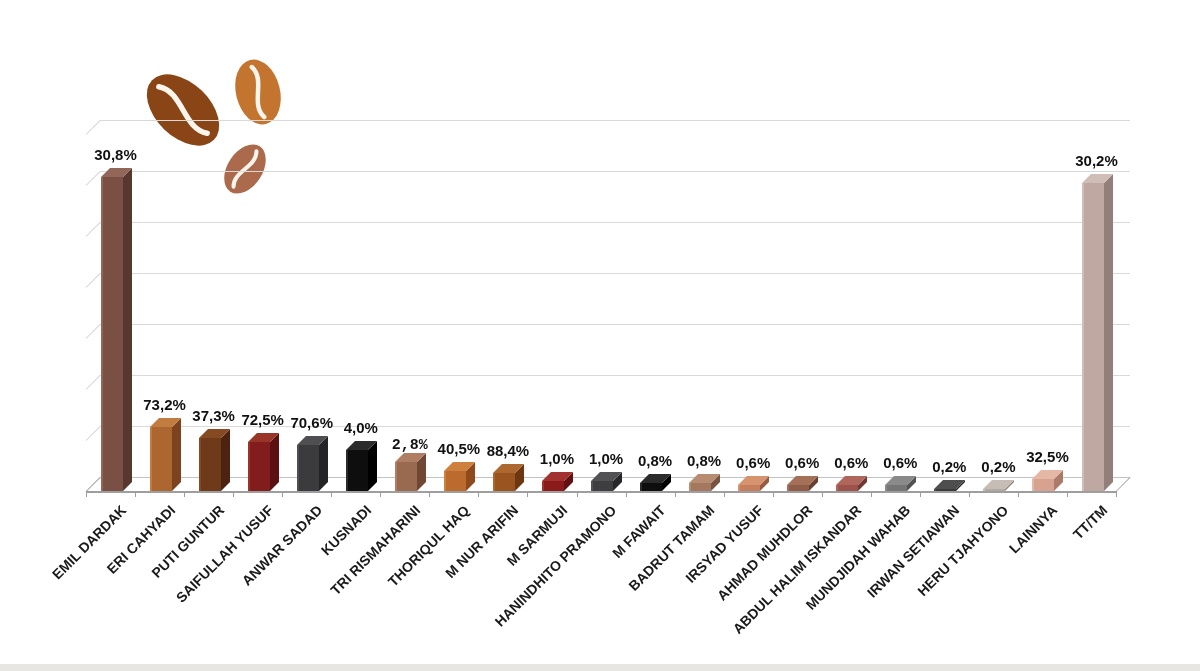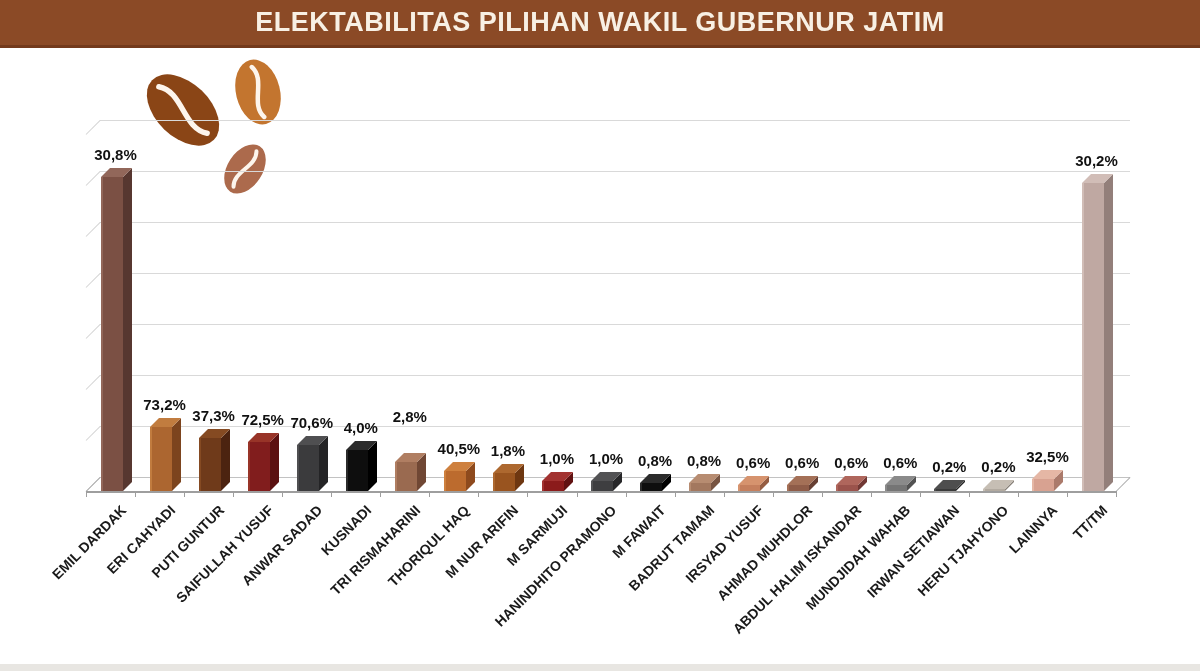--- a/index.html
+++ b/index.html
@@ -37,23 +37,20 @@
   .category-label{
     position:absolute;width:300px;text-align:right;
     font-size:14px;font-weight:bold;color:#1a1a1a;white-space:nowrap;
     transform:rotate(-45deg);transform-origin:100% 0;
   }
 </style>
 </head>
 <body>
 
 <div class="page">
-  <header class="header">
-    <h1>ELEKTABILITAS PILIHAN WAKIL GUBERNUR JATIM</h1>
-  </header>
 
   <svg class="beans-svg" id="beans" width="180" height="160" viewBox="0 0 180 160">
       <g transform="translate(55,64) rotate(44)">
         <ellipse rx="43" ry="27" fill="#8A4516"></ellipse>
         <path d="M -33.54 0 C -12.9 -13.5 12.9 13.5 33.54 0" fill="none" stroke="#FDF5EC" stroke-width="5.5" stroke-linecap="round"></path>
       </g>
       <g transform="translate(130,46) rotate(76)">
         <ellipse rx="33" ry="22" fill="#C3752F"></ellipse>
         <path d="M -25.740000000000002 0 C -9.9 -11 9.9 11 25.740000000000002 0" fill="none" stroke="#FDF5EC" stroke-width="4.5" stroke-linecap="round"></path>
       </g>
@@ -131,31 +128,31 @@
       <div class="value-label" style="left: 266.725px; top: 414.1px;">70,6%</div>
       <div class="category-label" style="left: 13.725px; top: 502px;">ANWAR SADAD</div>
       <div class="bar-front" style="left: 345.775px; top: 450.2px; width: 22px; height: 40.8px; background: rgb(14, 14, 14); box-shadow: rgb(43, 43, 43) 2px 0px 0px inset;"></div>
       <div class="bar-side" style="left: 367.775px; top: 450.2px; width: 9px; height: 40.8px; background: rgb(0, 0, 0);"></div>
       <div class="bar-top" style="left: 345.775px; top: 441.2px; width: 22px; height: 9px; background: rgb(43, 43, 43);"></div>
       <div class="value-label" style="left: 315.775px; top: 419.2px;">4,0%</div>
       <div class="category-label" style="left: 62.775px; top: 502px;">KUSNADI</div>
       <div class="bar-front" style="left: 394.825px; top: 462.44px; width: 22px; height: 28.56px; background: rgb(154, 106, 80); box-shadow: rgb(176, 126, 98) 2px 0px 0px inset;"></div>
       <div class="bar-side" style="left: 416.825px; top: 462.44px; width: 9px; height: 28.56px; background: rgb(112, 71, 52);"></div>
       <div class="bar-top" style="left: 394.825px; top: 453.44px; width: 22px; height: 9px; background: rgb(176, 126, 98);"></div>
-      <div class="value-label" style="left: 364.825px; top: 408px;">2,8%</div>
+      <div class="value-label" style="left: 364.825px; top: 437px; font-family: Liberation Mono, monospace;">2,8%</div>
       <div class="category-label" style="left: 111.825px; top: 502px;">TRI RISMAHARINI</div>
       <div class="bar-front" style="left: 443.875px; top: 470.6px; width: 22px; height: 20.4px; background: rgb(188, 107, 46); box-shadow: rgb(206, 128, 62) 2px 0px 0px inset;"></div>
       <div class="bar-side" style="left: 465.875px; top: 470.6px; width: 9px; height: 20.4px; background: rgb(142, 74, 29);"></div>
       <div class="bar-top" style="left: 443.875px; top: 461.6px; width: 22px; height: 9px; background: rgb(206, 128, 62);"></div>
       <div class="value-label" style="left: 413.875px; top: 439.6px;">40,5%</div>
       <div class="category-label" style="left: 160.875px; top: 502px;">THORIQUL HAQ</div>
       <div class="bar-front" style="left: 492.925px; top: 472.64px; width: 22px; height: 18.36px; background: rgb(153, 84, 31); box-shadow: rgb(173, 104, 47) 2px 0px 0px inset;"></div>
       <div class="bar-side" style="left: 514.925px; top: 472.64px; width: 9px; height: 18.36px; background: rgb(110, 55, 17);"></div>
       <div class="bar-top" style="left: 492.925px; top: 463.64px; width: 22px; height: 9px; background: rgb(173, 104, 47);"></div>
-      <div class="value-label" style="left: 462.925px; top: 441.64px;">1,8%</div>
+      <div class="value-label" style="left: 462.925px; top: 441.64px;">88,4%</div>
       <div class="category-label" style="left: 209.925px; top: 502px;">M NUR ARIFIN</div>
       <div class="bar-front" style="left: 541.975px; top: 480.8px; width: 22px; height: 10.2px; background: rgb(139, 27, 27); box-shadow: rgb(162, 50, 48) 2px 0px 0px inset;"></div>
       <div class="bar-side" style="left: 563.975px; top: 480.8px; width: 9px; height: 10.2px; background: rgb(97, 17, 17);"></div>
       <div class="bar-top" style="left: 541.975px; top: 471.8px; width: 22px; height: 9px; background: rgb(162, 50, 48);"></div>
       <div class="value-label" style="left: 511.975px; top: 449.8px;">1,0%</div>
       <div class="category-label" style="left: 258.975px; top: 502px;">M SARMUJI</div>
       <div class="bar-front" style="left: 591.025px; top: 480.8px; width: 22px; height: 10.2px; background: rgb(62, 62, 64); box-shadow: rgb(82, 82, 84) 2px 0px 0px inset;"></div>
       <div class="bar-side" style="left: 613.025px; top: 480.8px; width: 9px; height: 10.2px; background: rgb(39, 39, 41);"></div>
       <div class="bar-top" style="left: 591.025px; top: 471.8px; width: 22px; height: 9px; background: rgb(82, 82, 84);"></div>
       <div class="value-label" style="left: 561.025px; top: 449.8px;">1,0%</div>

